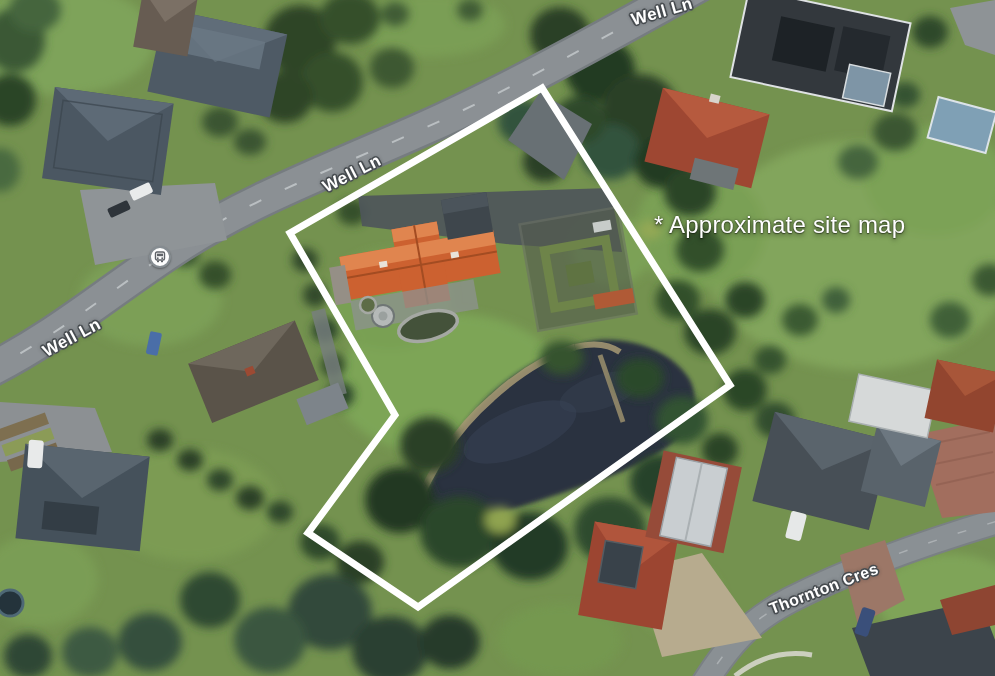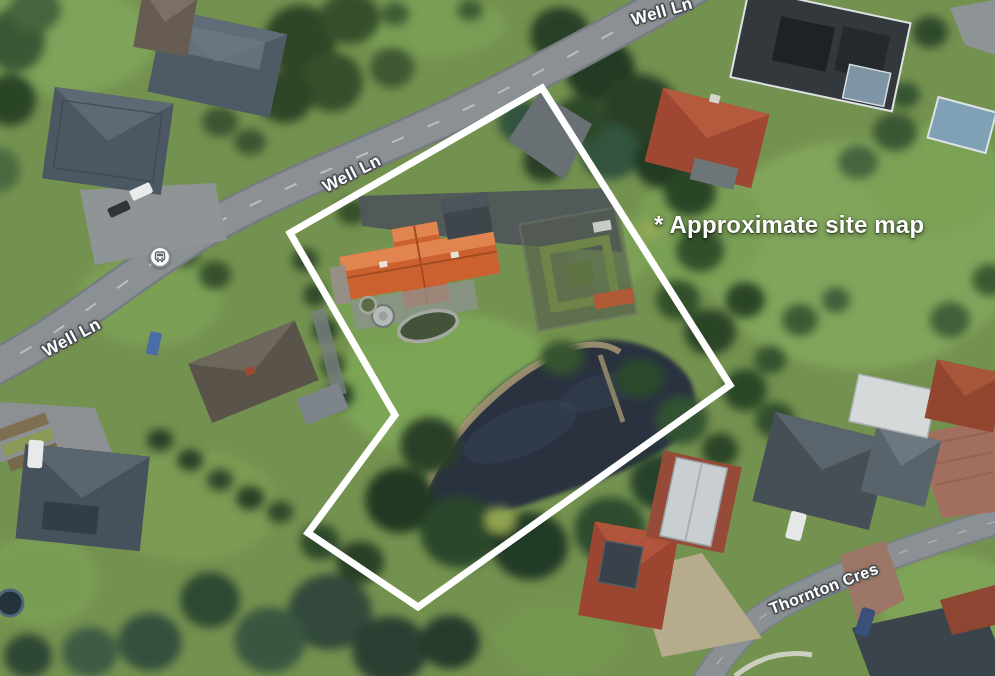--- a/index.html
+++ b/index.html
@@ -15,21 +15,21 @@
     text-shadow:
       -1px -1px 0 #474c50,1px -1px 0 #474c50,-1px 1px 0 #474c50,1px 1px 0 #474c50,
       0 -1.6px 0 #474c50,0 1.6px 0 #474c50,-1.6px 0 0 #474c50,1.6px 0 0 #474c50,
       0 0 4px rgba(35,40,44,.85);
   }
   .lbl-well-top {left:662px;top:12px;transform:translate(-50%,-50%) rotate(-16deg);}
   .lbl-well-mid {left:352px;top:174px;transform:translate(-50%,-50%) rotate(-27deg);}
   .lbl-well-left{left:72px;top:338px;transform:translate(-50%,-50%) rotate(-28deg);}
   .lbl-thornton {left:824px;top:589px;font-size:16px;transform:translate(-50%,-50%) rotate(-21deg);}
   .annotation{
-    position:absolute;left:654px;top:211px;color:#fff;font-weight:700;font-size:24px;
+    position:absolute;left:654px;top:211px;color:#fff;font-weight:400;font-size:24px;
     letter-spacing:.2px;white-space:nowrap;
     text-shadow:0 2px 5px rgba(0,0,0,.55),0 0 2px rgba(0,0,0,.45),0 1px 1px rgba(0,0,0,.4);
   }
   .bus-stop{
     position:absolute;left:160px;top:257px;width:22px;height:22px;
     transform:translate(-50%,-50%);border-radius:50%;
     background:#fdfdfd;border:2px solid #868d92;box-sizing:border-box;
     display:flex;align-items:center;justify-content:center;
     box-shadow:0 1px 2px rgba(0,0,0,.35);
   }

